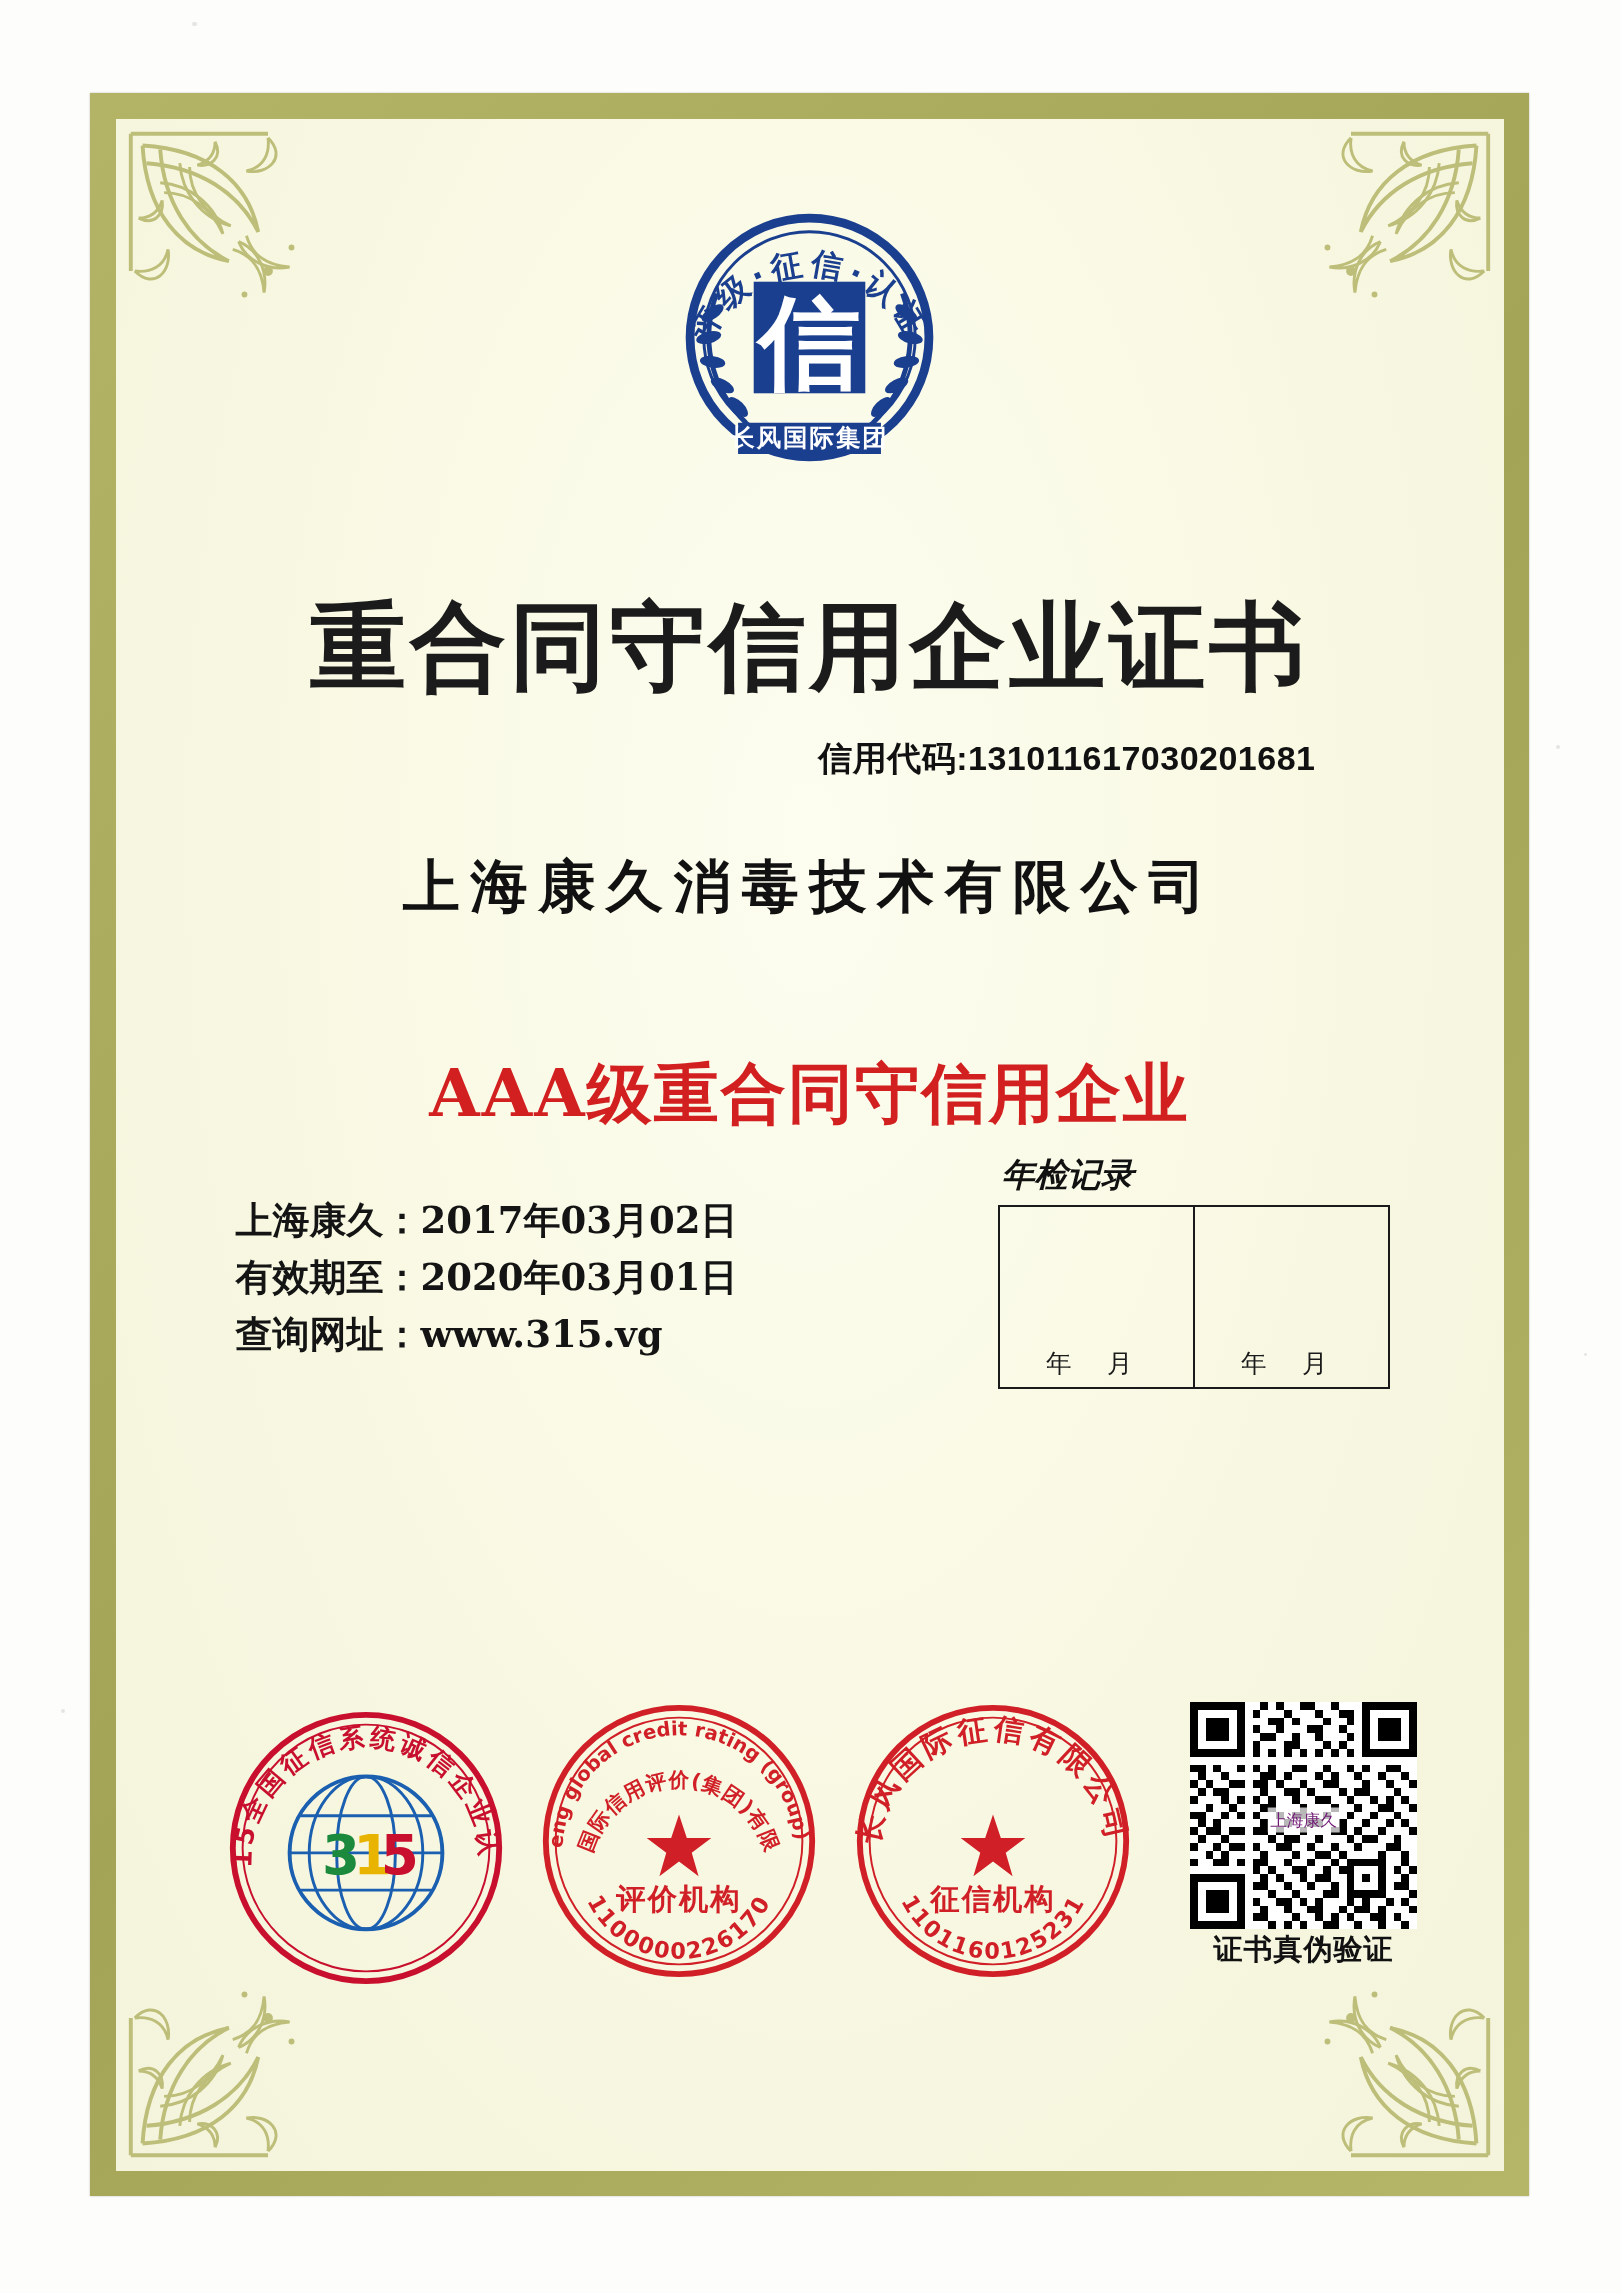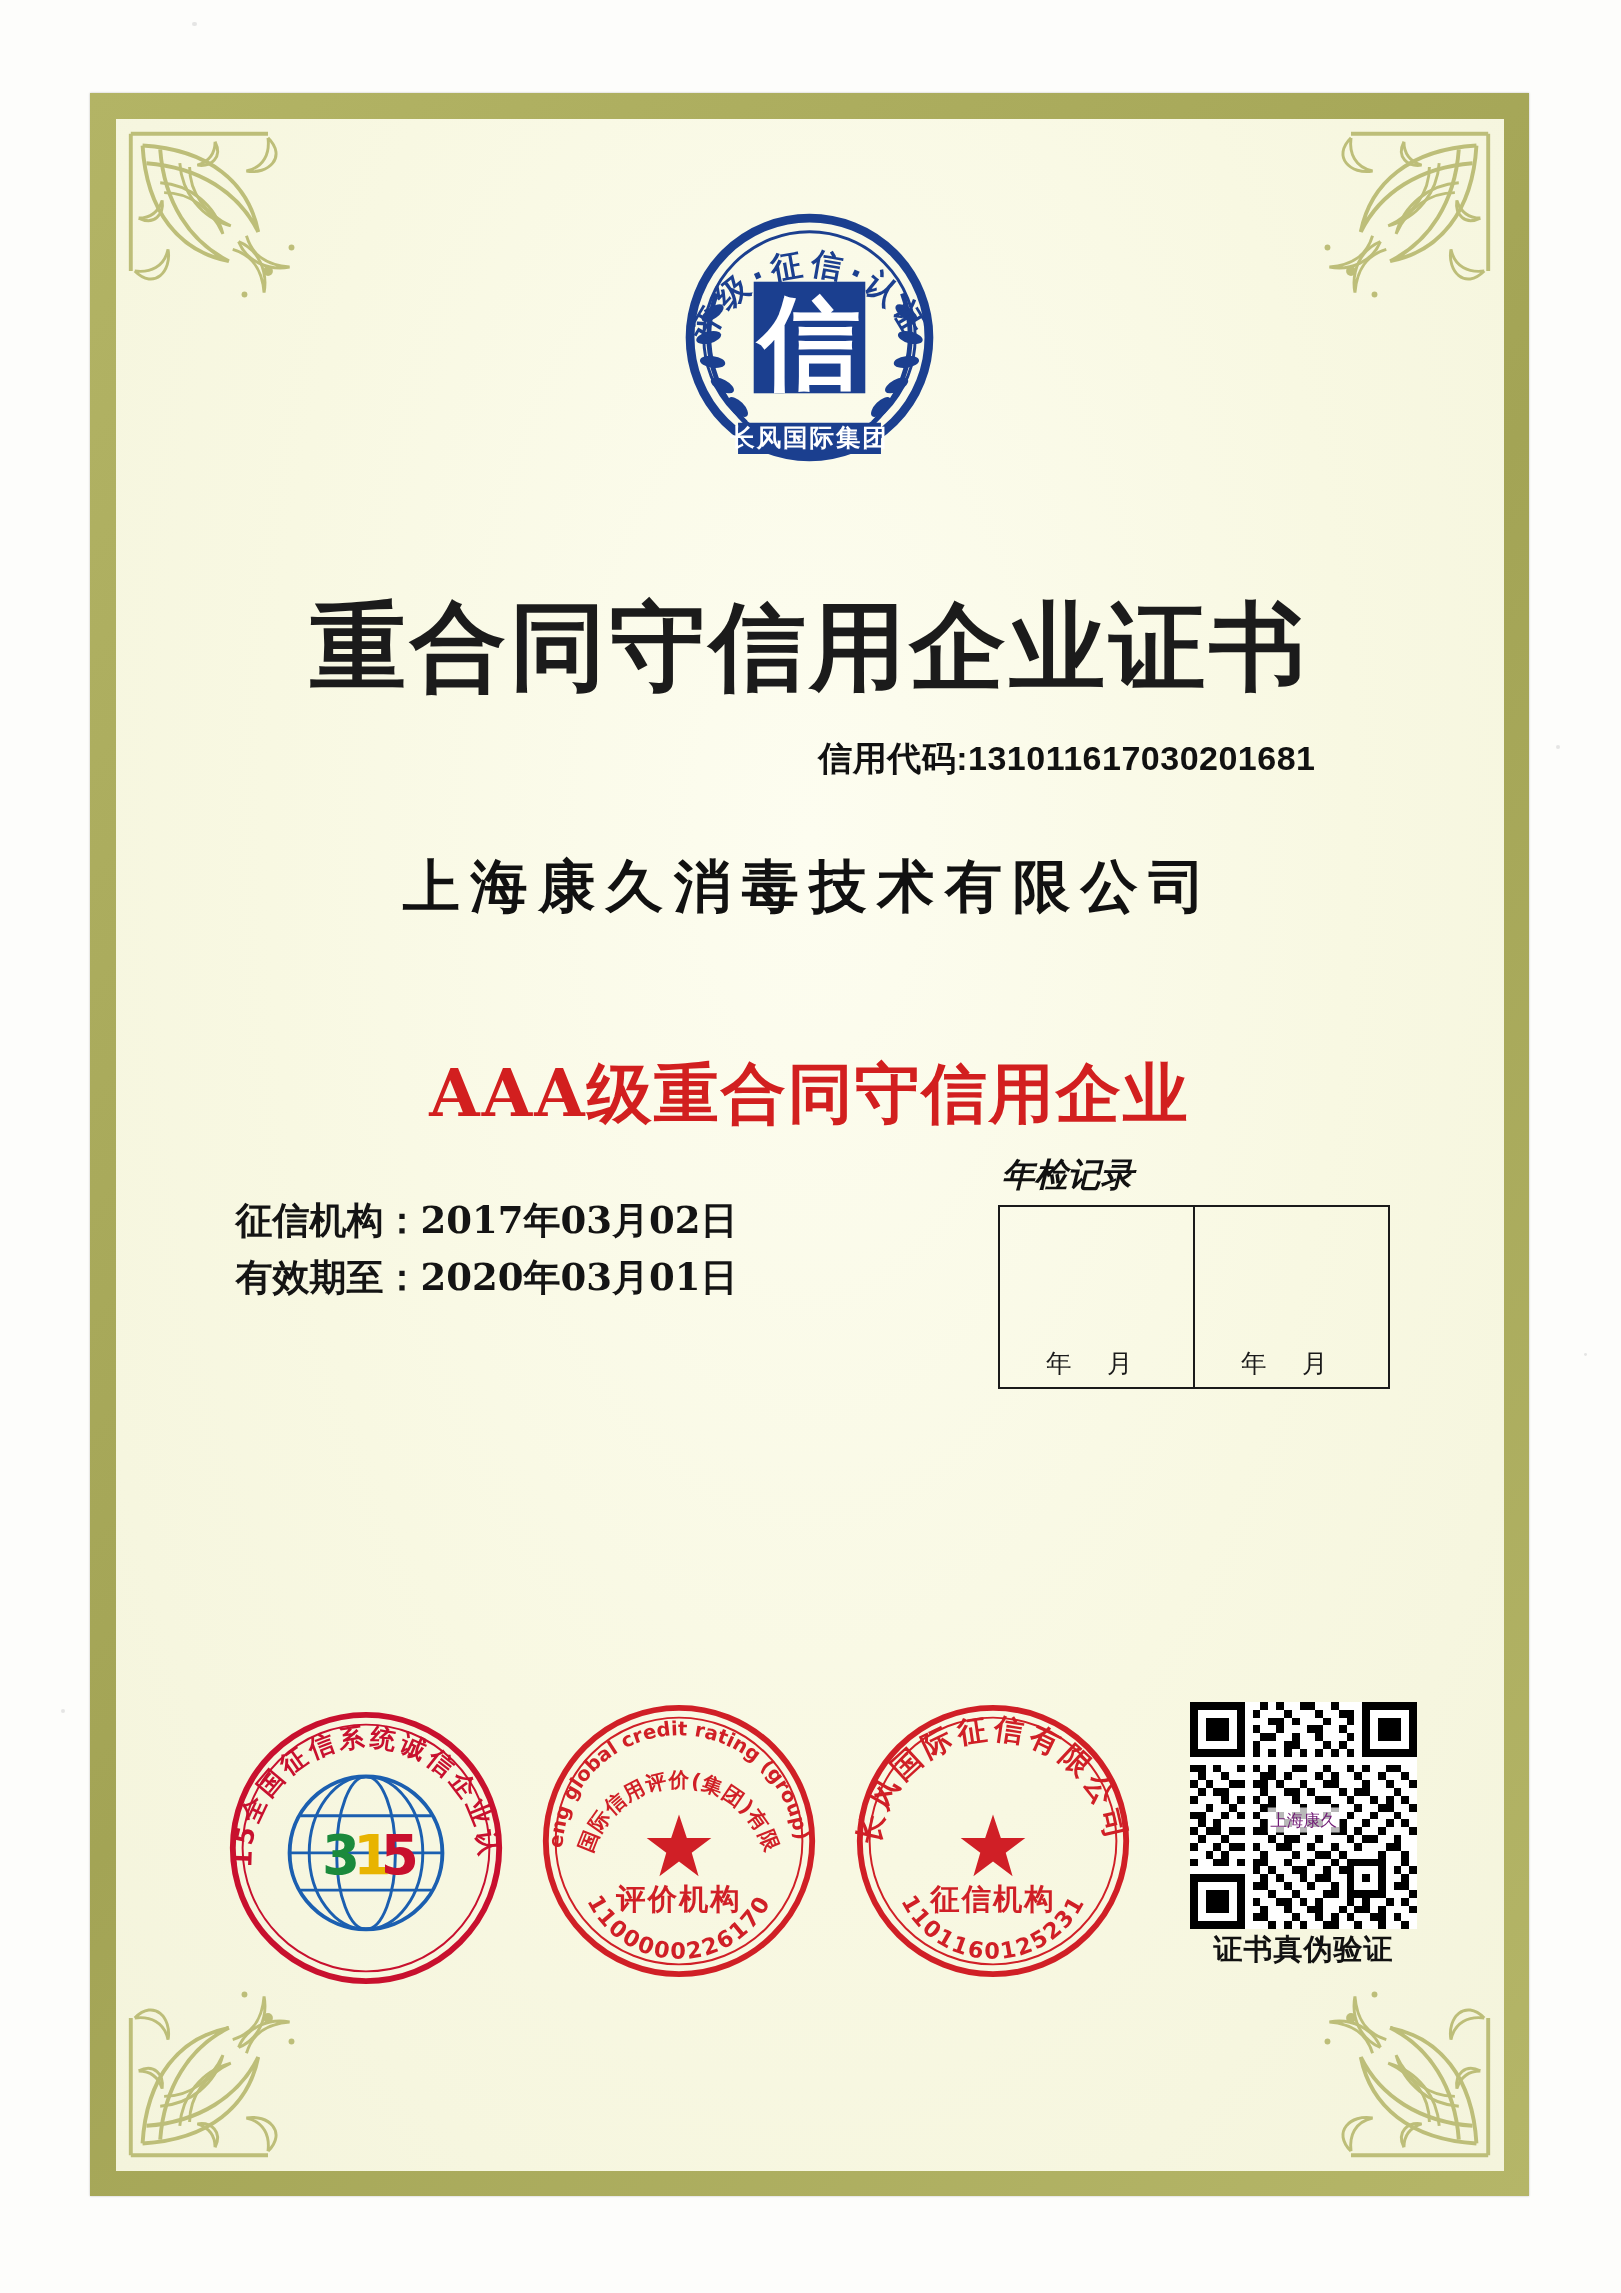--- a/index.html
+++ b/index.html
@@ -377,24 +377,27 @@
         </div>
       </div>
 
       <div class="main-title">重合同守信用企业证书</div>
       <div class="credit-code">信用代码:131011617030201681</div>
       <div class="company">上海康久消毒技术有限公司</div>
       <div class="grade">AAA级重合同守信用企业</div>
 
       <div class="info-block">
         <div class="info-row">
-          <span>征信机构：</span><span>2017年03月02日</span>
+          <span>上海康久：</span><span>2017年03月02日</span>
         </div>
         <div class="info-row">
           <span>有效期至：</span><span>2020年03月01日</span>
+        </div>
+        <div class="info-row">
+          <span>查询网址：</span><span>www.315.vg</span>
         </div>
       </div>
 
       <div class="annual">
         <div class="annual-title">年检记录</div>
         <div class="annual-grid">
           <div class="annual-cell">
             <div class="ym">年 月</div>
           </div>
           <div class="annual-cell">

